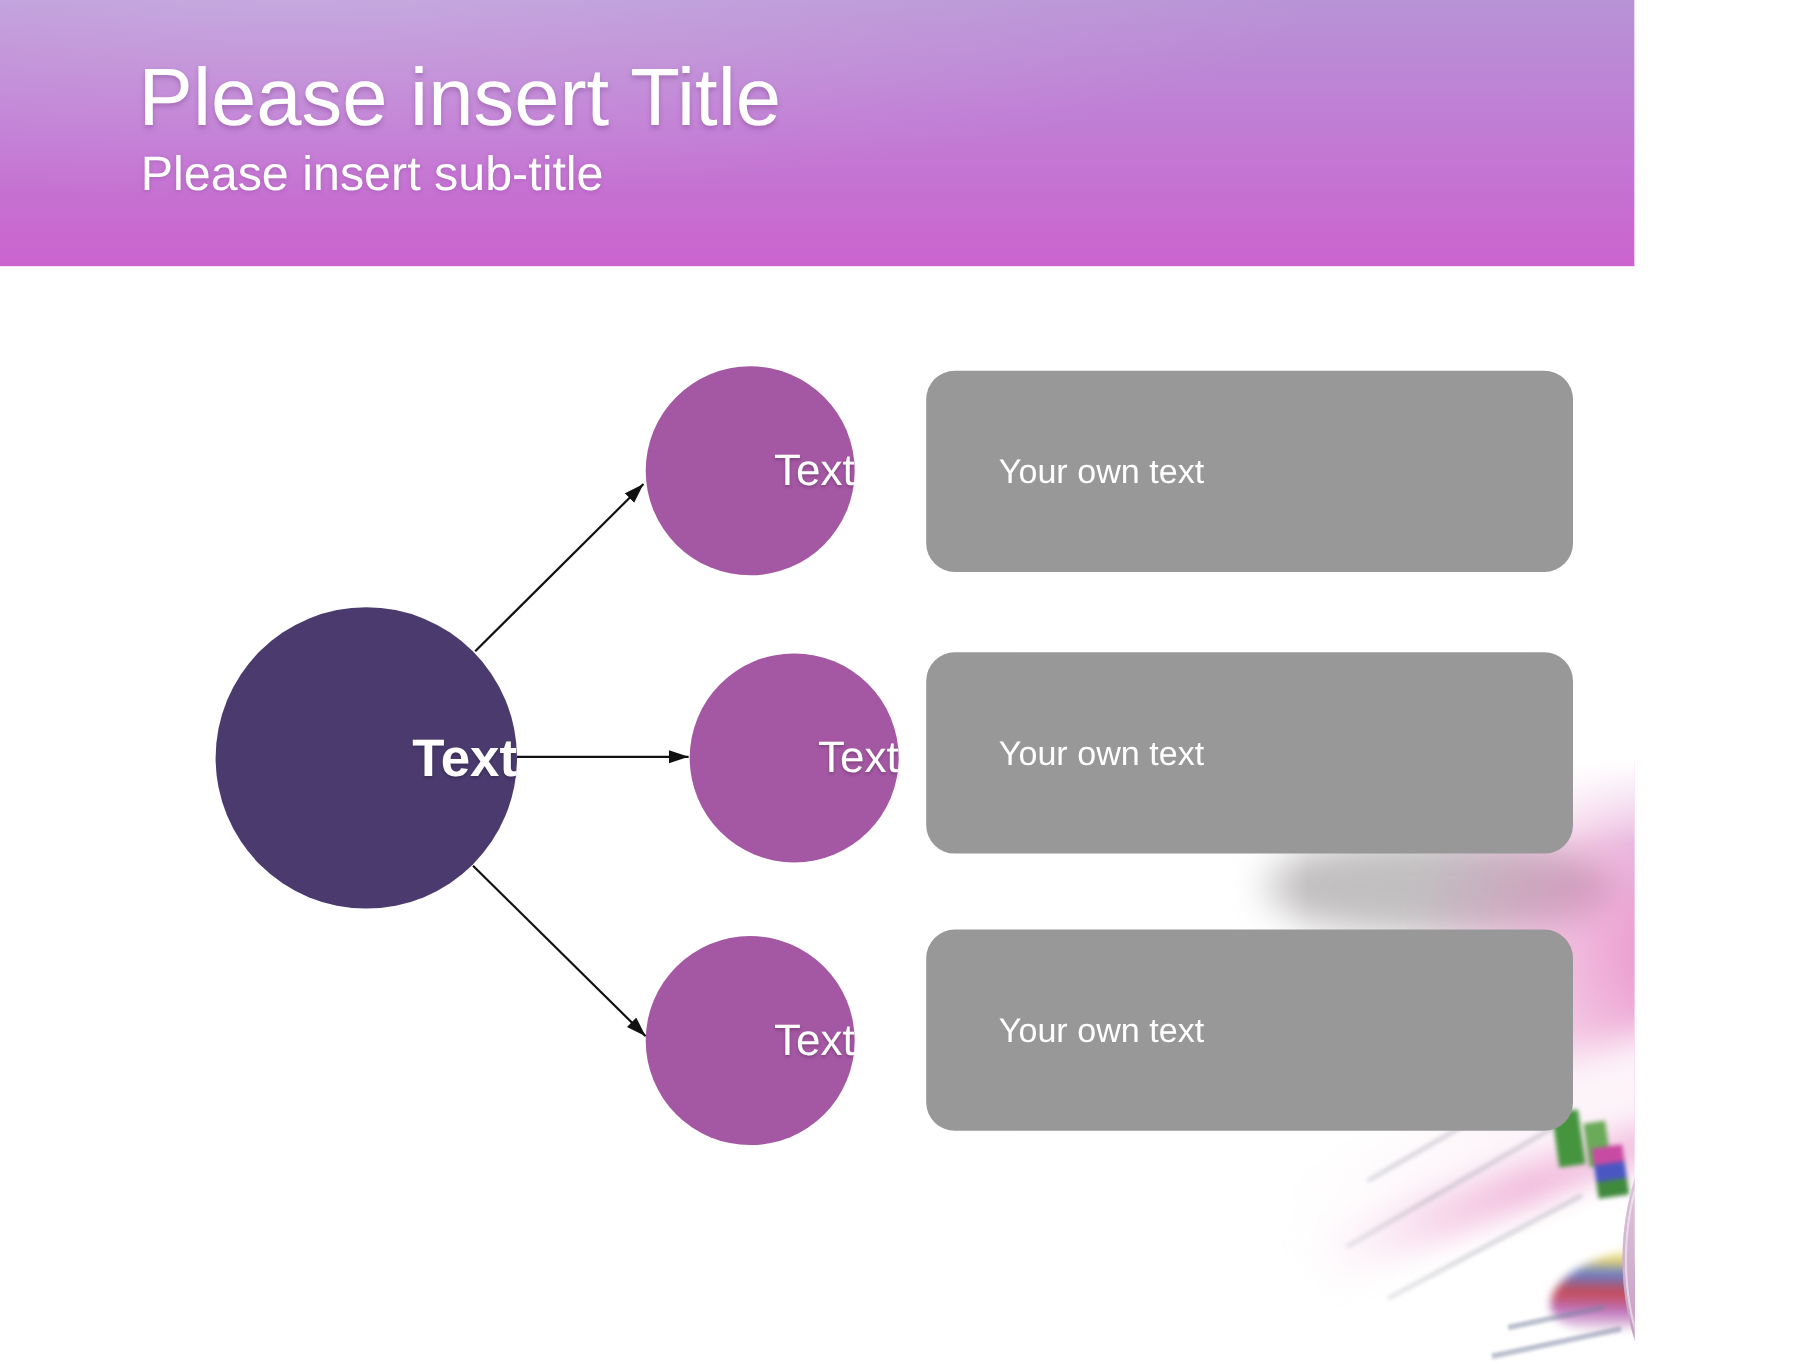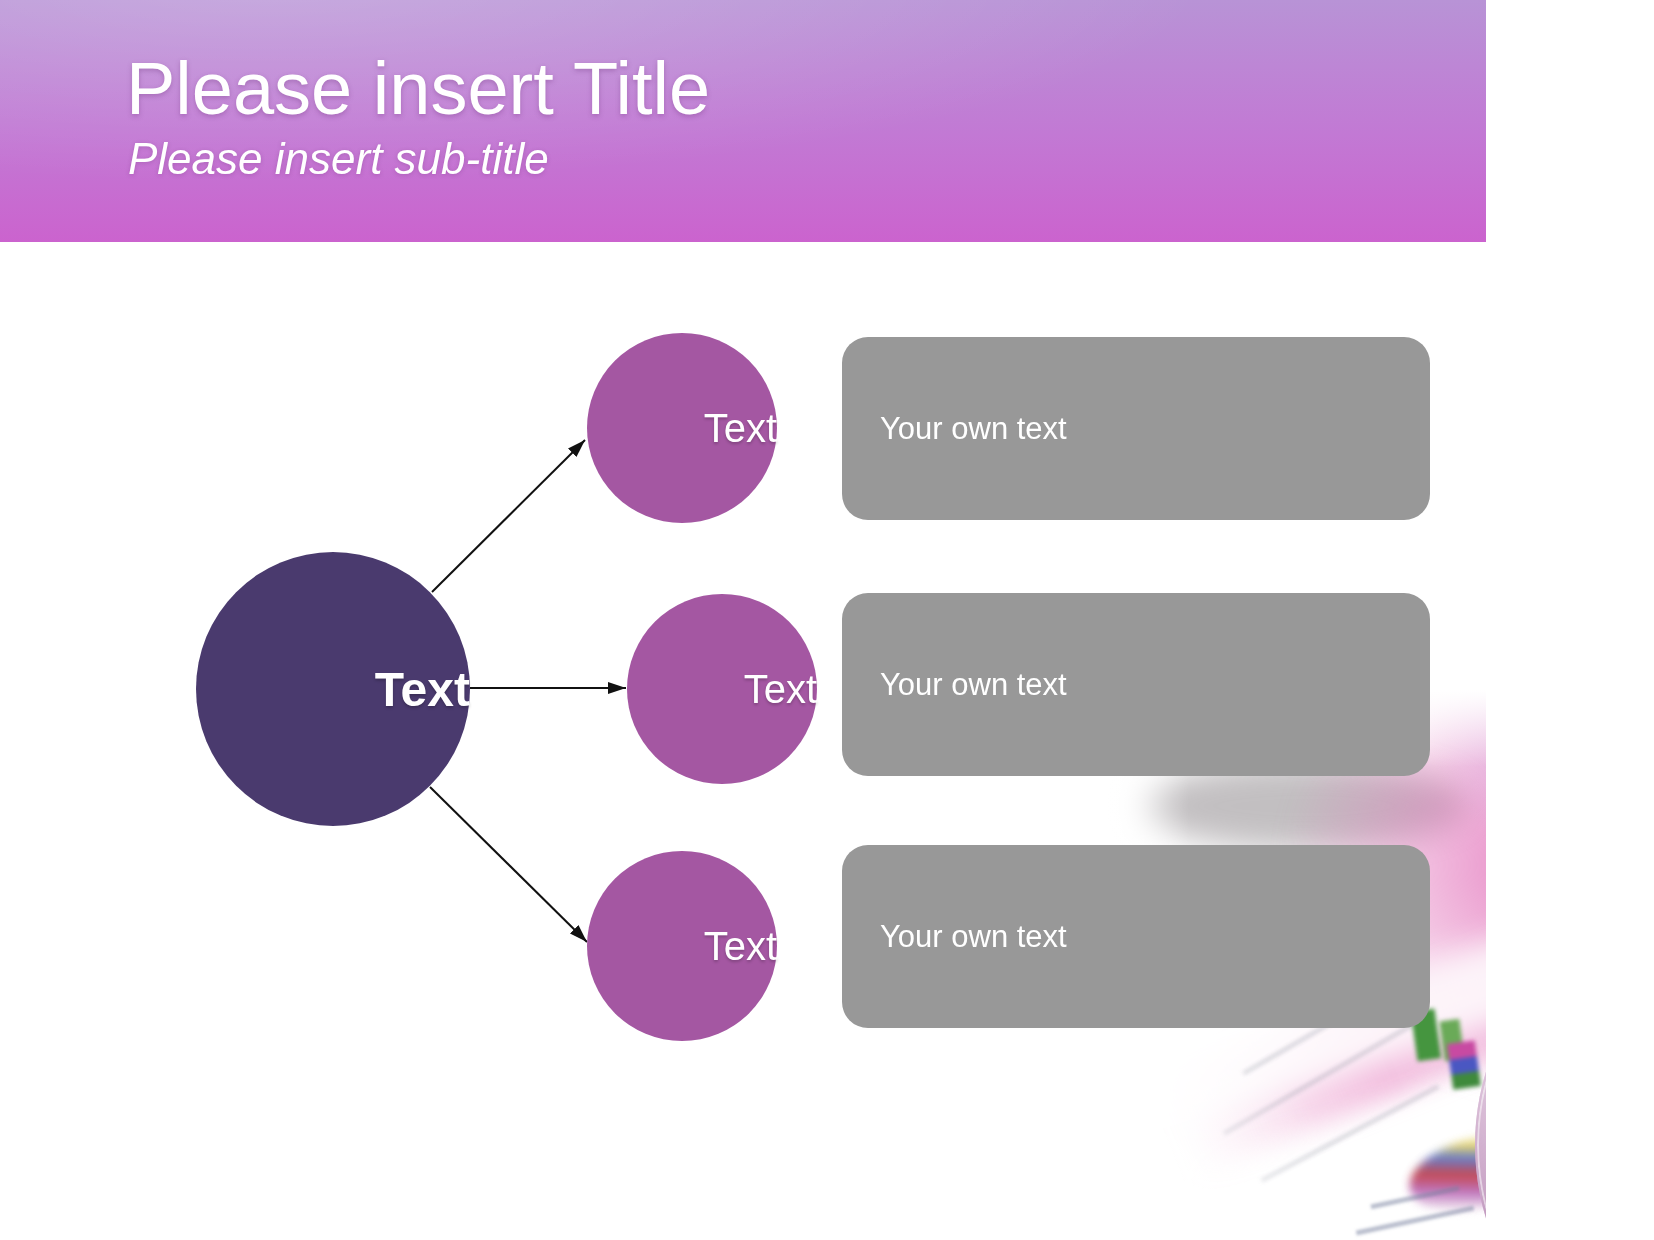--- a/index.html
+++ b/index.html
@@ -16,39 +16,38 @@
   }
   .title{
     position:absolute;left:126px;top:50px;color:var(--text-white,#fff);
     font-size:74px;line-height:1.05;font-weight:400;
     text-shadow:0 2px 5px rgba(110,50,120,.35);
   }
   .subtitle{
     position:absolute;left:128px;top:136px;color:var(--text-white,#fff);
     font-size:44px;line-height:1.05;font-weight:400;
     text-shadow:0 1px 4px rgba(110,50,120,.3);
-    font-style:italic;
   }
   
   .arrows{position:absolute;left:0;top:0;width:1654px;height:1240px;pointer-events:none;}
   .circle{
     position:absolute;border-radius:50%;display:flex;align-items:center;justify-content:flex-end;
     color:var(--text-white,#fff);text-shadow:0 2px 3px rgba(0,0,0,.22);
   }
   .root{left:196px;top:552px;width:274px;height:274px;background:var(--root-circle,#4a3a6e);font-size:48px;font-weight:700;}
   .node{width:190px;height:190px;background:var(--node-circle,#a457a2);font-size:40px;font-weight:400;}
   .n1{left:587px;top:333px;}
   .n2{left:627px;top:594px;}
   .n3{left:587px;top:851px;}
   .tbox{
     position:absolute;left:842px;width:588px;height:183px;border-radius:26px;
     background:var(--box-gray,#989898);display:flex;align-items:center;
     color:var(--text-white,#fff);font-size:31px;
   }
-  .tbox span{padding-left:38px;}
+  .tbox span{padding-left:66px;}
   .b1{top:337px;} .b2{top:593px;} .b3{top:845px;}
   
   .photo{position:absolute;left:1100px;top:690px;width:554px;height:550px;overflow:hidden;}
   .photo div{position:absolute;}
   .p-gray{left:40px;top:72px;width:330px;height:88px;background:rgba(120,112,118,.45);border-radius:50%;filter:blur(16px);}
   .p-haze{left:180px;top:-60px;width:540px;height:470px;background:radial-gradient(closest-side,rgba(227,118,188,.9),rgba(227,118,188,0));filter:blur(10px);}
   .p-haze2{left:330px;top:-90px;width:360px;height:270px;background:radial-gradient(closest-side,rgba(214,166,222,.95),rgba(214,166,222,0));}
   .p-streak{left:60px;top:300px;width:480px;height:100px;background:linear-gradient(90deg,rgba(230,130,192,0),rgba(230,130,192,.55) 45%,rgba(230,130,192,.2));transform:rotate(-22deg);filter:blur(12px);}
   .p-horizon{left:-60px;top:312px;width:540px;height:80px;background:rgba(255,255,255,.85);transform:rotate(-18deg);filter:blur(14px);}
   .p-line{height:3px;background:rgba(140,142,158,.45);filter:blur(2px);}

